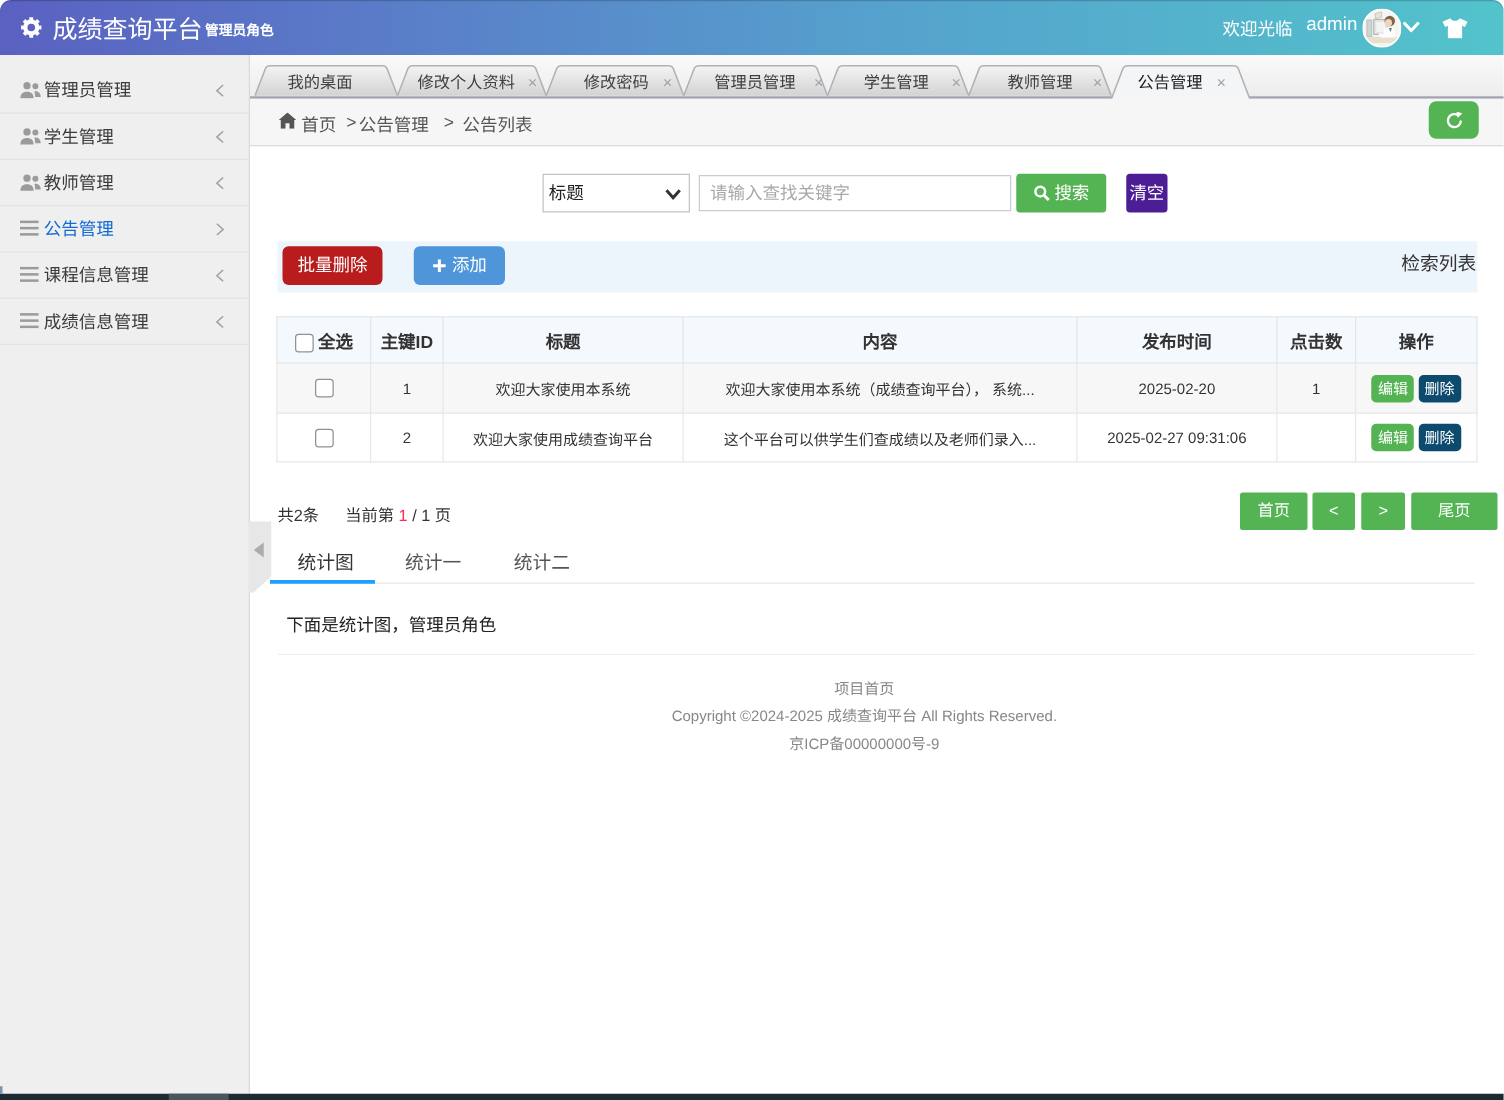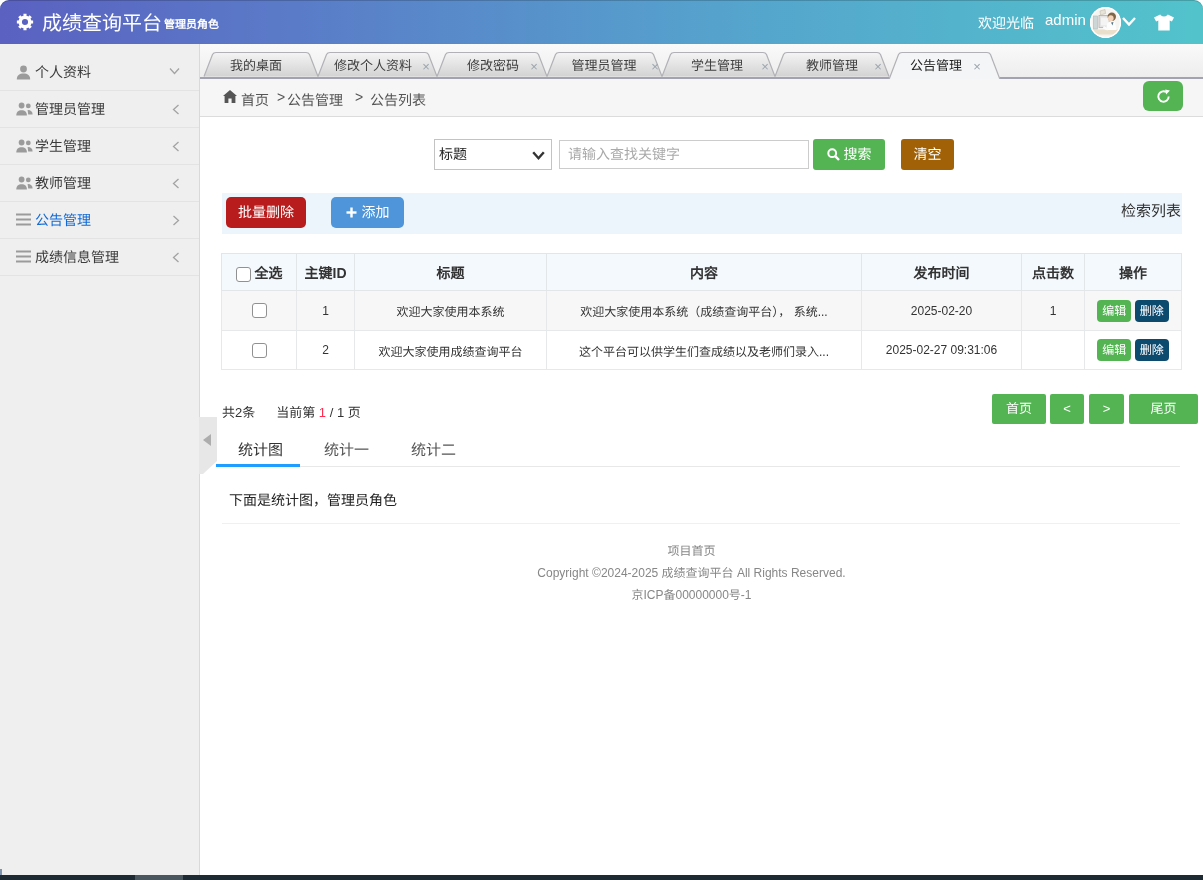--- a/index.html
+++ b/index.html
@@ -24,21 +24,21 @@
 
 #tabsbg{position:absolute;left:200px;top:44px;width:1003px;height:35px;background:linear-gradient(180deg,#fafafa,#ededee);border-bottom:2px solid #a2a2b0;}
 #bread{position:absolute;left:200px;top:79px;width:1003px;height:38px;background:#f6f6f7;border-bottom:1px solid #dcdcdc;}
 .crumb{position:absolute;top:11px;font-size:14px;color:#555;}
 #refresh{position:absolute;left:1143px;top:81px;width:40px;height:30px;background:#54b454;border-radius:6px;}
 
 .sel{position:absolute;left:434px;top:139px;width:118px;height:31px;border:1px solid #c3c3c3;background:#fff;font-size:14px;color:#222;line-height:29px;padding-left:4px;}
 .inp{position:absolute;left:559px;top:140px;width:250px;height:29px;border:1px solid #ccc;background:#fff;font-size:14px;color:#a9a9a9;line-height:27px;padding-left:8px;}
 .btn{position:absolute;color:#fff;font-size:14px;text-align:center;border-radius:3px;}
 #btnsearch{left:813px;top:139px;width:72px;height:31px;line-height:31px;background:#54b454;}
-#btnclear{left:901px;top:139px;width:53px;height:31px;line-height:31px;background:#a16207;}
+#btnclear{left:901px;top:139px;width:33px;height:31px;line-height:31px;background:#4c1d95;}
 
 #actionbar{position:absolute;left:222px;top:193px;width:960px;height:41px;background:#edf5fc;}
 #btndelm{left:226px;top:197px;width:80px;height:31px;line-height:31px;background:#b91c1c;border-radius:5px;}
 #btnadd{left:331px;top:197px;width:73px;height:31px;line-height:31px;background:#4e96d9;border-radius:5px;}
 #listlabel{position:absolute;left:1121px;top:199px;font-size:15px;color:#333;}
 
 #tbl{position:absolute;left:221px;top:253px;width:960px;border-collapse:collapse;table-layout:fixed;font-size:12px;color:#333;}
 #tbl th{background:#f4f9fd;font-size:14px;font-weight:bold;height:37px;border:1px solid #e2e6e9;text-align:center;}
 #tbl td{height:39px;border:1px solid #e6e8ea;text-align:center;}
 #tbl tr.odd td{height:40px;}
@@ -101,30 +101,20 @@
       <polyline points="1,1 7,7.5 13,1" fill="none" stroke="#fff" stroke-width="2.4"></polyline>
     </svg>
   <svg class="abs" style="left:1153px;top:14px" width="22" height="17" viewBox="0 0 22 17">
       <path fill="#fff" d="M7.2,0.5 L1,3.4 L3.1,7.6 L5.3,6.6 L5.3,16.5 L16.7,16.5 L16.7,6.6 L18.9,7.6 L21,3.4 L14.8,0.5 C14.8,0.5 13.6,2.6 11,2.6 C8.4,2.6 7.2,0.5 7.2,0.5 Z"></path>
     </svg>
 </div>
 
 <div id="sidebar">
   <ul>
     <li>
-        <span class="mi mi-user"><svg width="15" height="15" viewBox="0 0 15 15">
-            <circle cx="7.5" cy="4" r="3.4" fill="#9b9b9b"></circle>
-            <path d="M0.8,14.5 C0.8,10.5 3.5,8.6 7.5,8.6 C11.5,8.6 14.2,10.5 14.2,14.5 Z" fill="#9b9b9b"></path>
-          </svg></span>
-        <span class="txt">个人资料</span>
-        <span class="arr a-down"><svg width="11" height="8" viewBox="0 0 11 8">
-            <polyline points="1,1.5 5.5,6.5 10,1.5" fill="none" stroke="#a3a3a3" stroke-width="1.3"></polyline>
-          </svg></span>
-      </li>
-    <li>
         <span class="mi mi-users"><svg width="17" height="14" viewBox="0 0 17 14">
             <circle cx="5.6" cy="3.5" r="2.9" fill="#9b9b9b"></circle>
             <path d="M0.3,13.5 C0.3,10 2.3,8.3 5.6,8.3 C8.9,8.3 10.9,10 10.9,13.5 Z" fill="#9b9b9b"></path>
             <circle cx="12.3" cy="3.9" r="2.4" fill="#9b9b9b"></circle>
             <path d="M11.6,8 C14.5,7.8 16.6,9.4 16.6,12.6 L12.2,12.6" fill="#9b9b9b"></path>
           </svg></span>
         <span class="txt">管理员管理</span>
         <span class="arr a-left"><svg width="8" height="11" viewBox="0 0 8 11">
             <polyline points="6.5,1 1.5,5.5 6.5,10" fill="none" stroke="#a3a3a3" stroke-width="1.3"></polyline>
           </svg></span>
@@ -155,20 +145,31 @@
       </li>
     <li class="active">
         <span class="mi mi-bars"><svg width="15" height="13" viewBox="0 0 15 13">
             <rect y="0.5" width="15" height="2" fill="#9b9b9b"></rect>
             <rect y="5.5" width="15" height="2" fill="#9b9b9b"></rect>
             <rect y="10.5" width="15" height="2" fill="#9b9b9b"></rect>
           </svg></span>
         <span class="txt">公告管理</span>
         <span class="arr a-right"><svg width="8" height="11" viewBox="0 0 8 11">
             <polyline points="1.5,1 6.5,5.5 1.5,10" fill="none" stroke="#a3a3a3" stroke-width="1.3"></polyline>
+          </svg></span>
+      </li>
+    <li>
+        <span class="mi mi-bars"><svg width="15" height="13" viewBox="0 0 15 13">
+            <rect y="0.5" width="15" height="2" fill="#9b9b9b"></rect>
+            <rect y="5.5" width="15" height="2" fill="#9b9b9b"></rect>
+            <rect y="10.5" width="15" height="2" fill="#9b9b9b"></rect>
+          </svg></span>
+        <span class="txt">课程信息管理</span>
+        <span class="arr a-left"><svg width="8" height="11" viewBox="0 0 8 11">
+            <polyline points="6.5,1 1.5,5.5 6.5,10" fill="none" stroke="#a3a3a3" stroke-width="1.3"></polyline>
           </svg></span>
       </li>
     <li>
         <span class="mi mi-bars"><svg width="15" height="13" viewBox="0 0 15 13">
             <rect y="0.5" width="15" height="2" fill="#9b9b9b"></rect>
             <rect y="5.5" width="15" height="2" fill="#9b9b9b"></rect>
             <rect y="10.5" width="15" height="2" fill="#9b9b9b"></rect>
           </svg></span>
         <span class="txt">成绩信息管理</span>
         <span class="arr a-left"><svg width="8" height="11" viewBox="0 0 8 11">
@@ -300,21 +301,21 @@
   <span class="stab" style="left:22px">统计图</span>
   <span class="stab" style="left:108px;color:#555">统计一</span>
   <span class="stab" style="left:195px;color:#555">统计二</span>
   <span class="uline"></span>
 </div>
 <div id="stattext">下面是统计图，管理员角色</div>
 <div id="divider2"></div>
 
 <div class="foot" style="top:541px;font-size:12px">项目首页</div>
 <div class="foot" style="top:563px;font-size:12px">Copyright ©2024-2025 成绩查询平台 All Rights Reserved.</div>
-<div class="foot" style="top:585px;font-size:12px">京ICP备00000000号-1</div>
+<div class="foot" style="top:585px;font-size:12px">京ICP备00000000号-9</div>
 
 <svg id="handle" width="19" height="58" viewBox="0 0 19 58">
     <path d="M0,0 L18,0 L18,44 L4,57 L0,57 Z" fill="#e7e7e7"></path>
     <polygon points="4,23 12,17 12,29" fill="#adadad"></polygon>
   </svg>
 
 <div id="bottombar">
     <span class="thumb"></span>
     <span class="blue"></span>
   </div>

